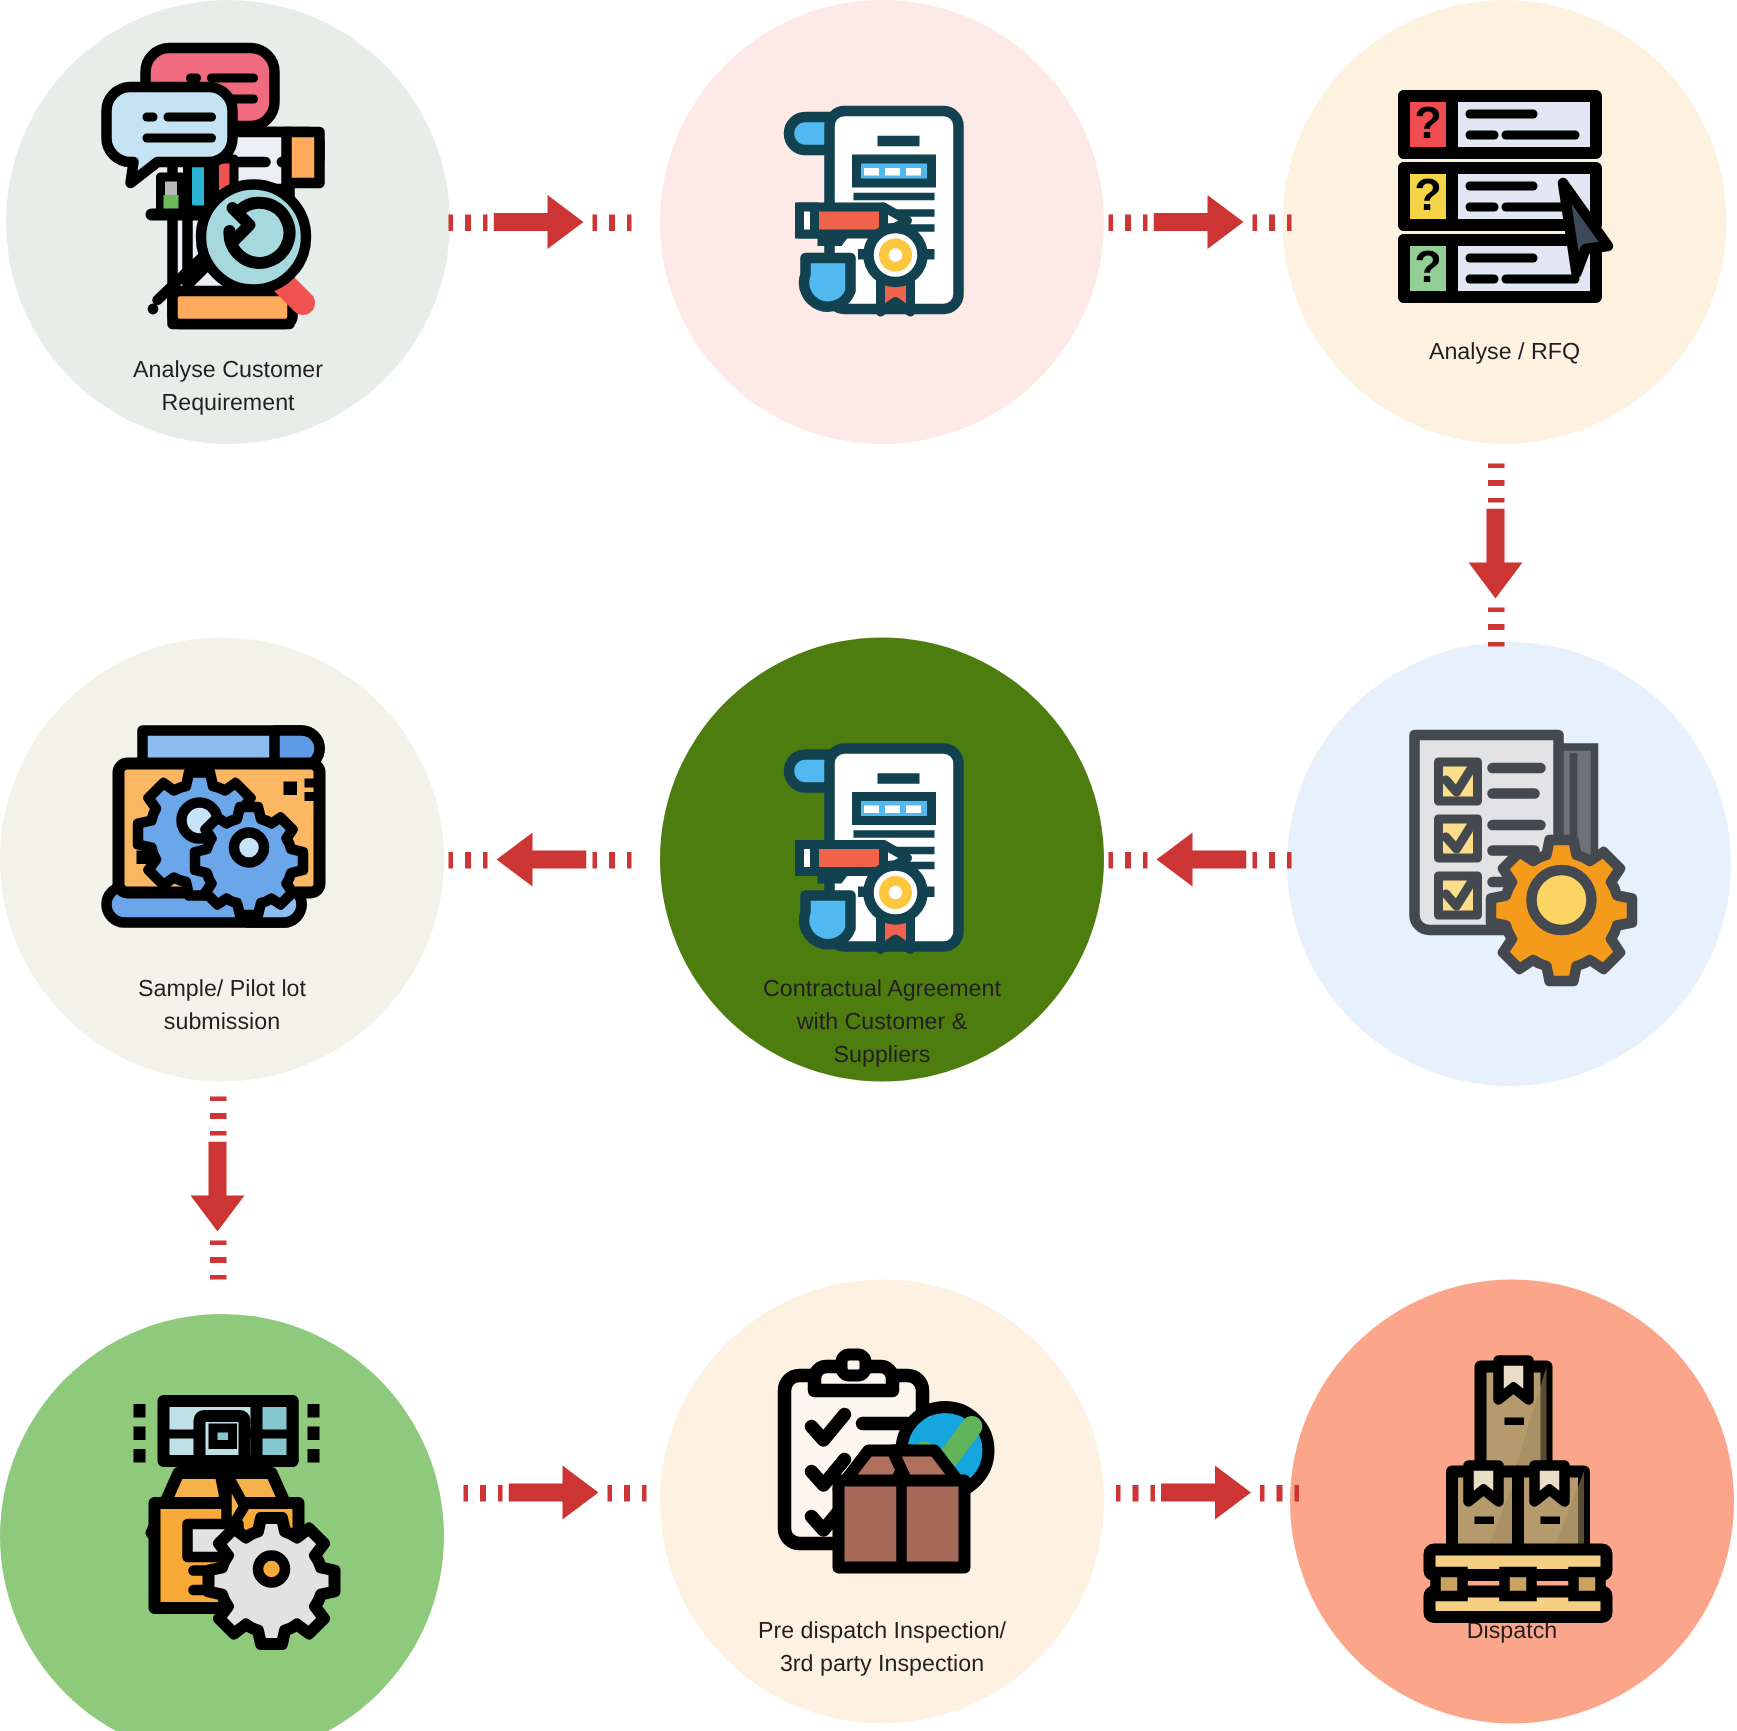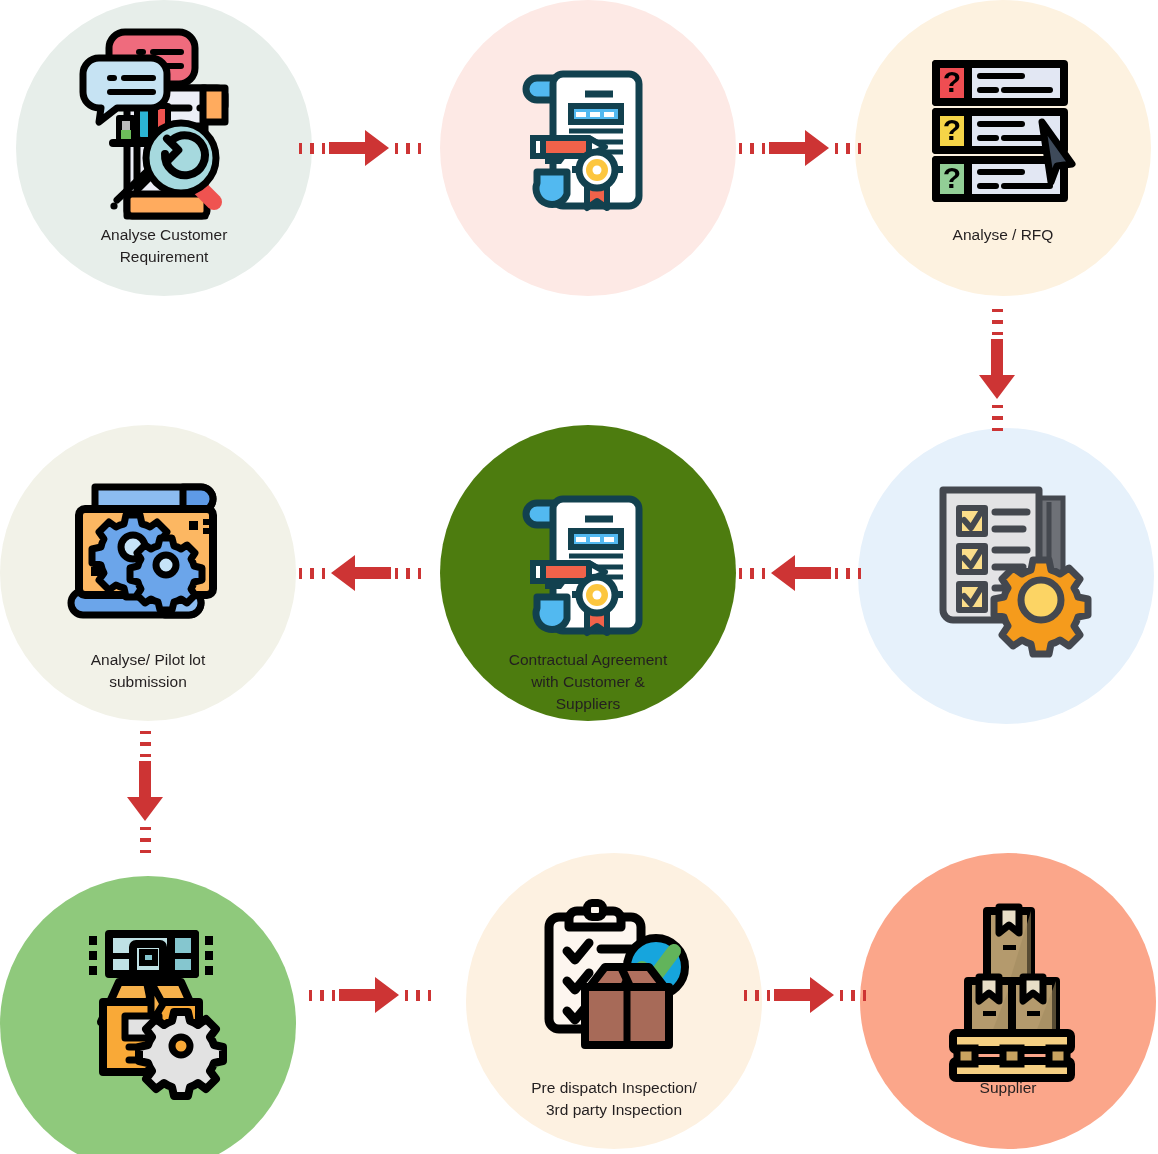--- a/index.html
+++ b/index.html
@@ -47,28 +47,28 @@
     font-size: 15.5px;
     line-height: 1.42;
     color: #231f20;
     width: 230px;
     white-space: pre-line;
     font-family: "Liberation Sans", sans-serif;
   }
   .node.compact .node-art { margin-top: 36px; }
 
   
-  #node-analyse      { left: 16px;   top: 0px; }
+  #node-analyse      { left: 4px;   top: 0px; gap: 12px; }
   #node-scope        { left: 440px; top: 0px; }
   #node-queries      { left: 855px; top: 0px; }
   #node-feasibility  { left: 858px; top: 428px; }
   #node-contractual  { left: 440px; top: 425px; }
   #node-sample       { left: 0px;   top: 425px; }
   #node-production   { left: 0px;   top: 876px; justify-content: space-between; }
-  #node-inspection   { left: 466px; top: 853px; }
+  #node-inspection   { left: 440px; top: 853px; }
   #node-dispatch     { left: 860px; top: 853px; }
 
   
   .conn {
     position: absolute;
     display: flex;
     align-items: center;
     justify-content: center;
   }
   .conn.h { width: 130px; height: 44px; }
@@ -303,21 +303,21 @@
         <g transform="translate(80,92)">
           <path d="M-7 -32 h14 l2 9 a24 24 0 0 1 8 3 l7 -5 l10 10 l-5 7 a24 24 0 0 1 3 8 l9 2 v14 l-9 2 a24 24 0 0 1 -3 8 l5 7 l-10 10 l-7 -5 a24 24 0 0 1 -8 3 l-2 9 h-14 l-2 -9 a24 24 0 0 1 -8 -3 l-7 5 l-10 -10 l5 -7 a24 24 0 0 1 -3 -8 l-9 -2 v-14 l9 -2 a24 24 0 0 1 3 -8 l-5 -7 l10 -10 l7 5 a24 24 0 0 1 8 -3 z" fill="#6ba5ea" stroke="#000" stroke-width="7" stroke-linejoin="round"></path>
           <circle cx="0" cy="0" r="12" fill="#c6e3f8" stroke="#000" stroke-width="7"></circle>
         </g>
         <g transform="translate(113,110)">
           <path d="M-6 -27 h12 l2 8 a20 20 0 0 1 7 3 l6 -4 l8 8 l-4 6 a20 20 0 0 1 3 7 l8 2 v12 l-8 2 a20 20 0 0 1 -3 7 l4 6 l-8 8 l-6 -4 a20 20 0 0 1 -7 3 l-2 8 h-12 l-2 -8 a20 20 0 0 1 -7 -3 l-6 4 l-8 -8 l4 -6 a20 20 0 0 1 -3 -7 l-8 -2 v-12 l8 -2 a20 20 0 0 1 3 -7 l-4 -6 l8 -8 l6 4 a20 20 0 0 1 7 -3 z" fill="#6ba5ea" stroke="#000" stroke-width="7" stroke-linejoin="round"></path>
           <circle cx="0" cy="0" r="10" fill="#c6e3f8" stroke="#000" stroke-width="7"></circle>
         </g>
       </svg>
     </div>
-    <div class="node-label">Analyse/ Pilot lot
+    <div class="node-label">Sample/ Pilot lot
 submission</div>
   </div>
 
   <div class="node" id="node-production" style="background:#8fc97c">
     <div class="node-art">
       <svg width="190" height="190" viewBox="0 0 190 190">
 
         <rect x="36" y="30" width="8" height="9" fill="#000"></rect>
         <rect x="36" y="45" width="8" height="9" fill="#000"></rect>
         <rect x="36" y="60" width="8" height="9" fill="#000"></rect>
@@ -395,21 +395,21 @@
         <path d="M110 94 h20 v24 l-10 -8 l-10 8 z" fill="#e8dec7" stroke="#000" stroke-width="7" stroke-linejoin="round"></path>
         <rect x="114" y="128" width="13" height="5" fill="#000"></rect>
 
         <rect x="40" y="150" width="118" height="17" rx="3" fill="#f5cf83" stroke="#000" stroke-width="8" stroke-linejoin="round"></rect>
         <rect x="40" y="178" width="118" height="17" rx="3" fill="#f5cf83" stroke="#000" stroke-width="8" stroke-linejoin="round"></rect>
         <rect x="44" y="165" width="18" height="16" fill="#c9a360" stroke="#000" stroke-width="7"></rect>
         <rect x="90" y="165" width="18" height="16" fill="#c9a360" stroke="#000" stroke-width="7"></rect>
         <rect x="136" y="165" width="18" height="16" fill="#c9a360" stroke="#000" stroke-width="7"></rect>
       </svg>
     </div>
-    <div class="node-label">Supplier</div>
+    <div class="node-label">Dispatch</div>
   </div>
 
   <div class="conn h" id="conn-1">
     <span class="dash-h"></span>
     <span class="dash-h"></span>
     <span class="dash-h"></span>
     <span class="arrow-h">
       <svg width="62" height="40" viewBox="0 0 62 40">
           <path d="M0 14 h36 v-12 l24 18 l-24 18 v-12 h-36 z" fill="#cd3434"></path>
         </svg>

